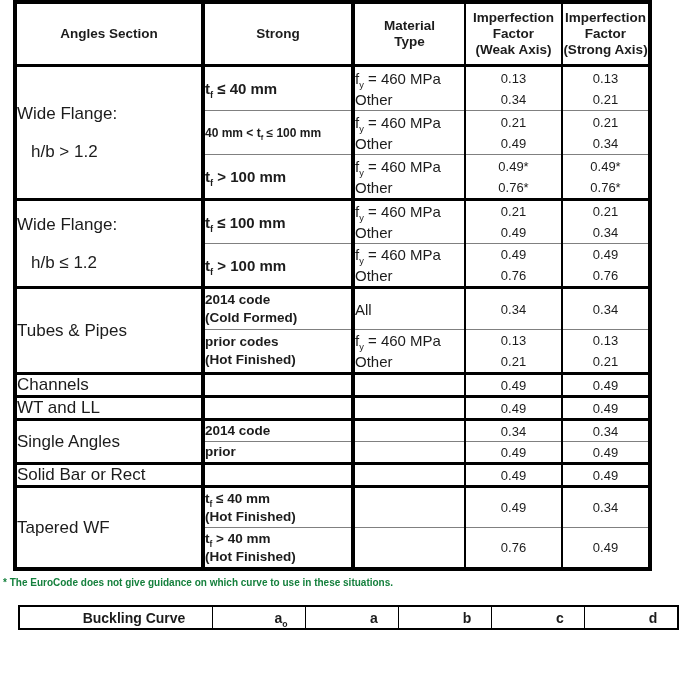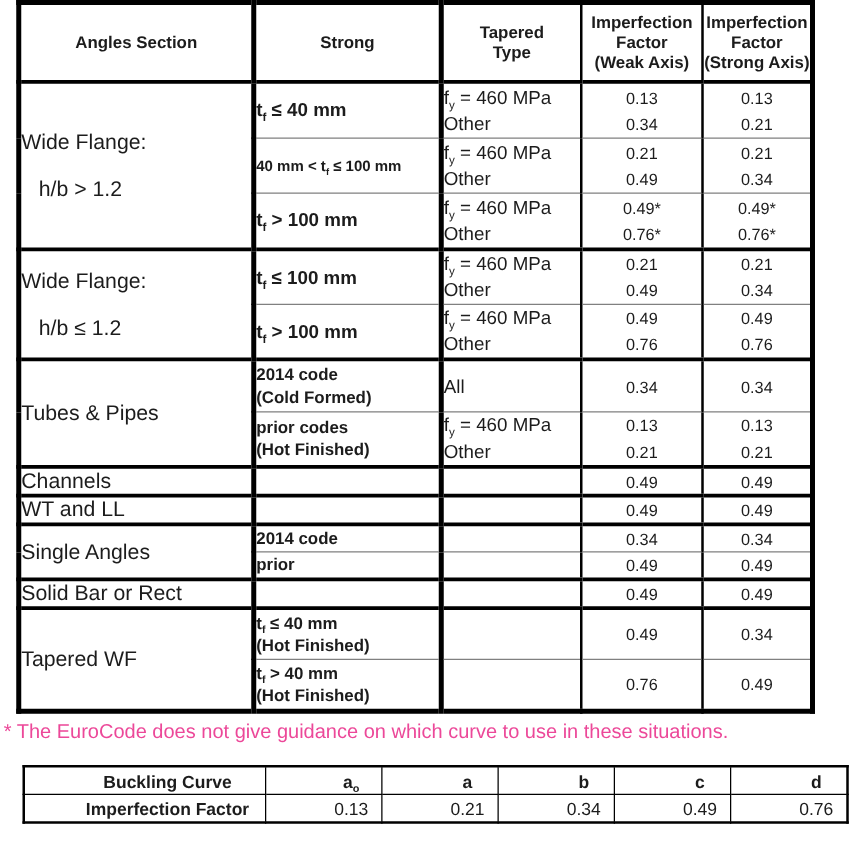--- a/index.html
+++ b/index.html
@@ -52,22 +52,23 @@
   td.lim { text-align: left; font-size: 15px; font-weight: bold; }
   td.lim.sm  { font-size: 12px; }
   td.lim.two { font-size: 13.5px; line-height: 18px; }
   td.mat { text-align: left; font-size: 15px; }
   td.val { text-align: center; font-size: 13px; }
   .mline, .vline { height: 21px; line-height: 21px; }
   sub { font-size: 0.62em; line-height: 0; }
   
   .footnote {
     margin: 6px 0 0 3px;
-    font-size: 16px;
-    color: #ec4899;
+    font-size: 10px;
+    color: #15803d;
+    font-weight: bold;
   }
   
   table.buck {
     border-collapse: collapse;
     margin: 17px 0 0 18px;
     border: 2px solid #000;
     background: #fff;
   }
   table.buck td {
     border: 1px solid #000;
@@ -92,21 +93,21 @@
       <col style="width:188px">
         <col style="width:150px">
         <col style="width:112px">
         <col style="width:97px">
         <col style="width:88px">
     </colgroup>
     <thead>
       <tr>
         <th class="c0">Angles Section</th>
         <th class="c1">Strong</th>
-        <th class="c2">Tapered
+        <th class="c2">Material
 Type</th>
         <th class="c3">Imperfection
 Factor
 (Weak Axis)</th>
         <th>Imperfection
 Factor
 (Strong Axis)</th>
       </tr>
     </thead>
     <tbody id="main-body">
@@ -316,24 +317,16 @@
   <table class="buck">
     <tbody id="buck-body">
         <tr>
           <td class="bl">Buckling Curve</td>
           <td class="bv bhead">a<sub>o</sub></td>
           <td class="bv bhead">a</td>
           <td class="bv bhead">b</td>
           <td class="bv bhead">c</td>
           <td class="bv bhead">d</td>
         </tr>
-        <tr>
-          <td class="bl">Imperfection Factor</td>
-          <td class="bv">0.13</td>
-          <td class="bv">0.21</td>
-          <td class="bv">0.34</td>
-          <td class="bv">0.49</td>
-          <td class="bv">0.76</td>
-        </tr>
       </tbody>
   </table>
 
 </div>
 
 </body></html>

